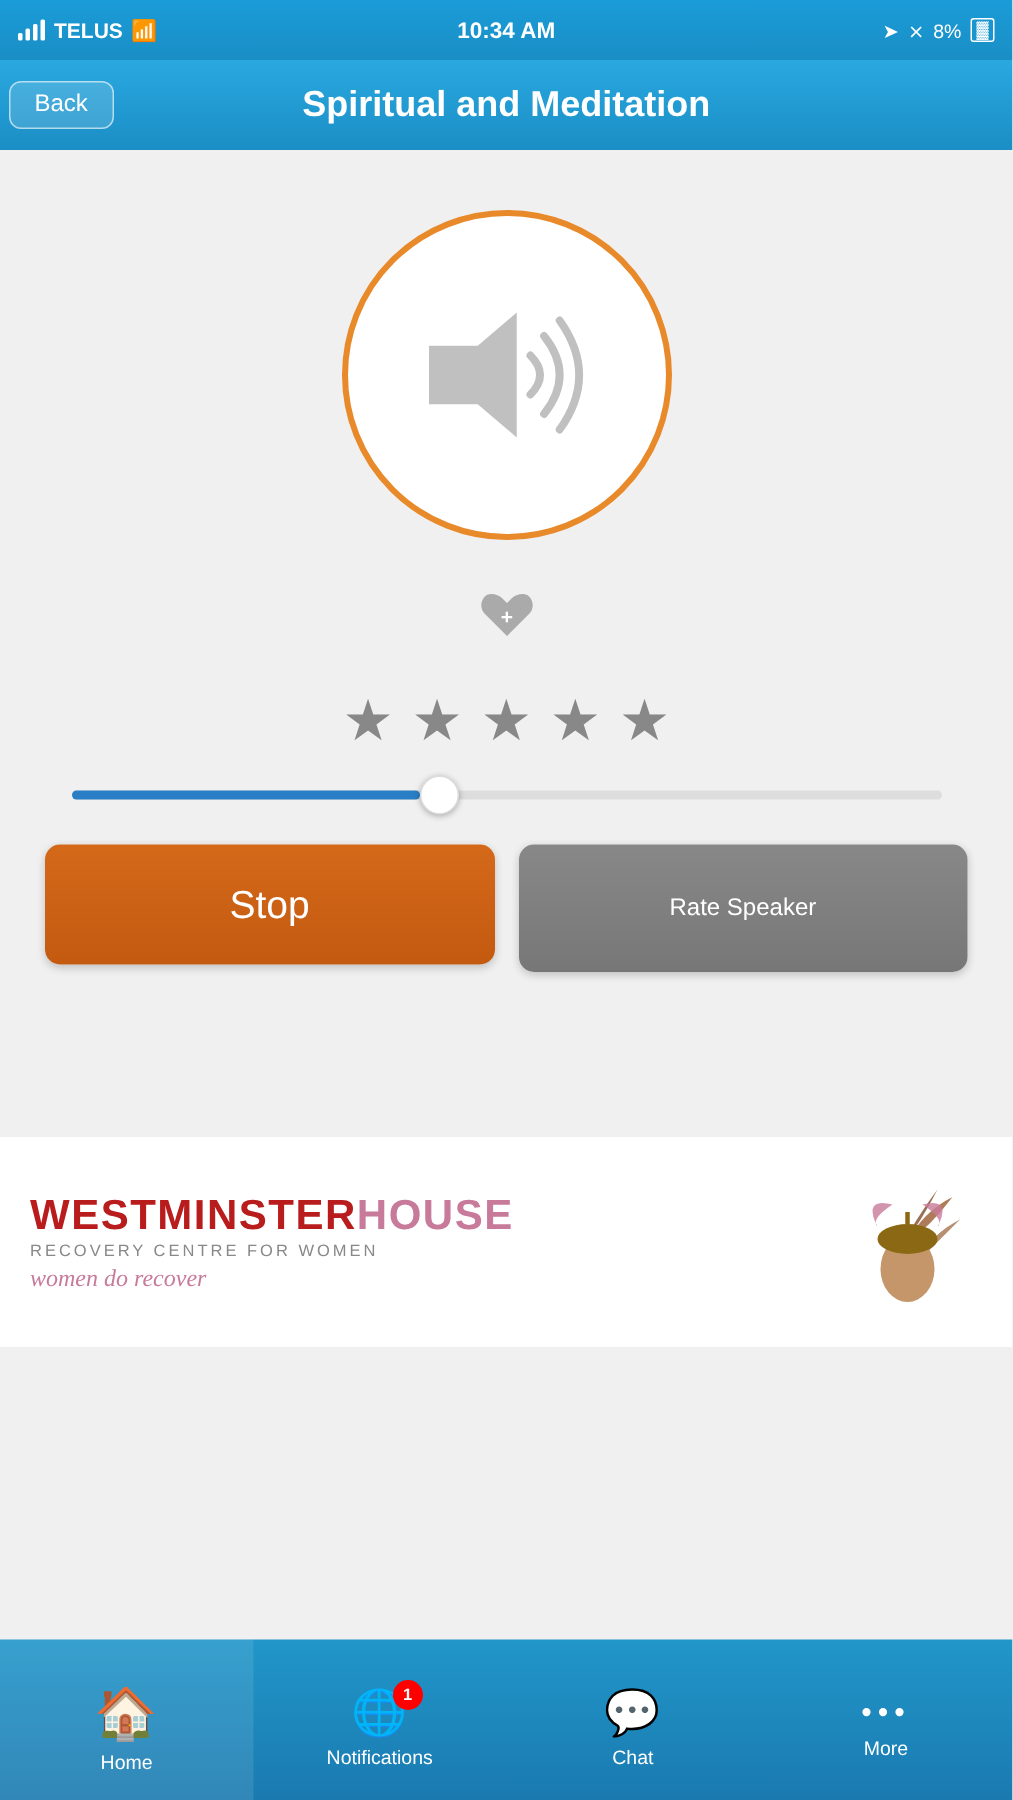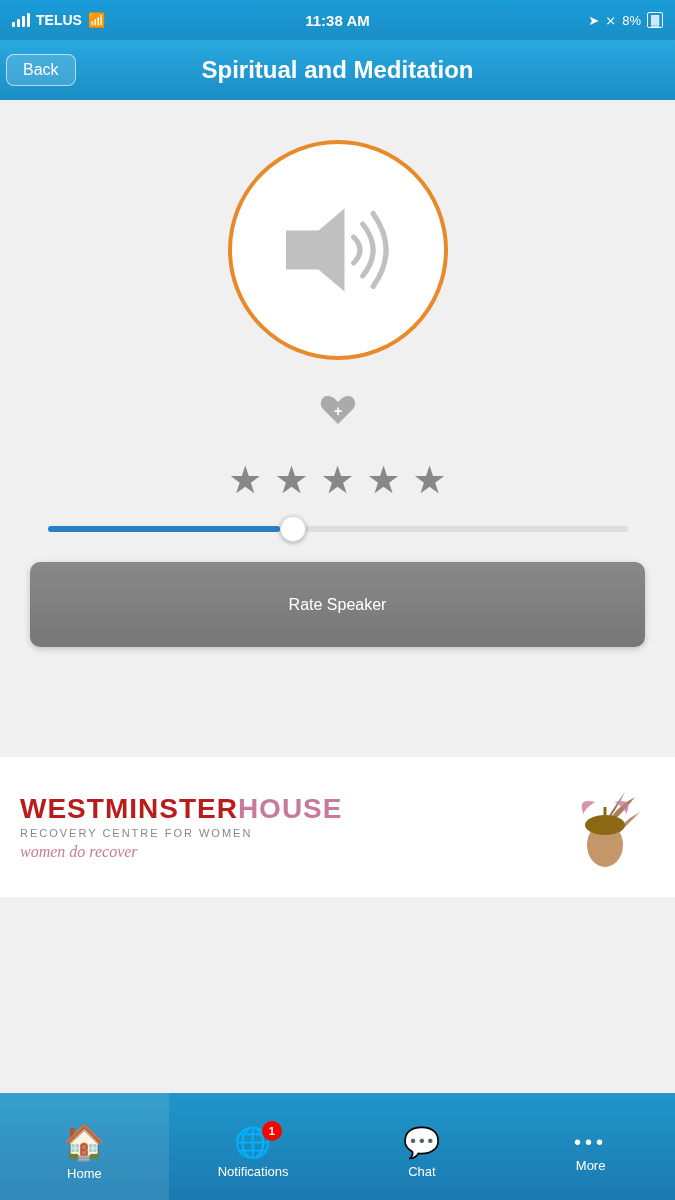--- a/index.html
+++ b/index.html
@@ -314,21 +314,21 @@
   <div class="status-left">
     <div class="signal-bars">
       <div class="signal-bar" style="height:5px;"></div>
       <div class="signal-bar" style="height:8px;"></div>
       <div class="signal-bar" style="height:11px;"></div>
       <div class="signal-bar" style="height:14px;"></div>
     </div>
     <span>TELUS</span>
     <span class="wifi-icon">📶</span>
   </div>
-  <div class="status-center">11:38 AM</div>
+  <div class="status-center">10:34 AM</div>
   <div class="status-right">
     <span>➤</span>
     <span>⨯</span>
     <span>8%</span>
     <span style="border:1.5px solid white; border-radius:2px; padding:1px 3px; font-size:11px;">▓</span>
   </div>
 </div>
 
 <div class="nav-bar">
   <button class="back-button">Back</button>
@@ -362,20 +362,21 @@
     <span class="star">★</span>
     <span class="star">★</span>
   </div>
 
   <div class="progress-container">
     <div class="progress-fill"></div>
     <div class="progress-thumb"></div>
   </div>
 
   <div class="buttons-row">
+    <button class="stop-button">Stop</button>
     <button class="rate-button">Rate Speaker</button>
   </div>
 </div>
 
 <div class="logo-area">
   <div class="logo-text-block">
     <div class="logo-main">
       <span>WESTMINSTER</span><span style="color:#c87a9a;">HOUSE</span>
     </div>
     <div class="logo-sub">Recovery Centre for Women</div>

